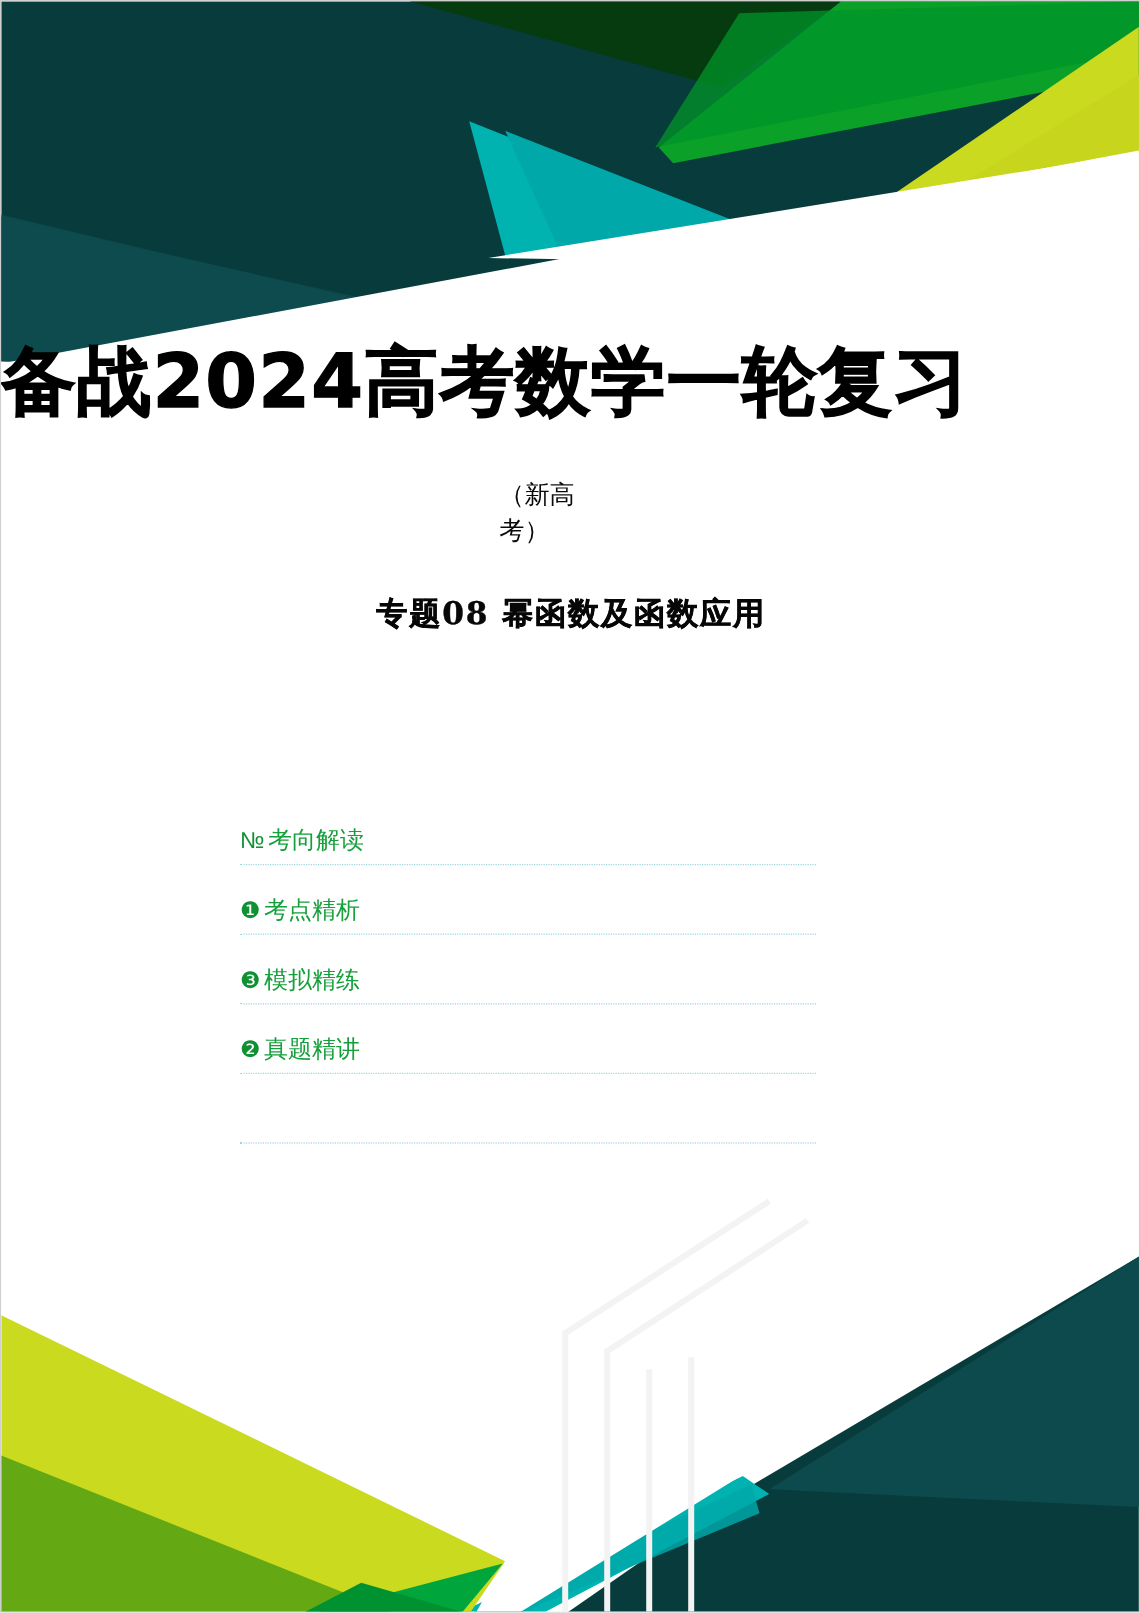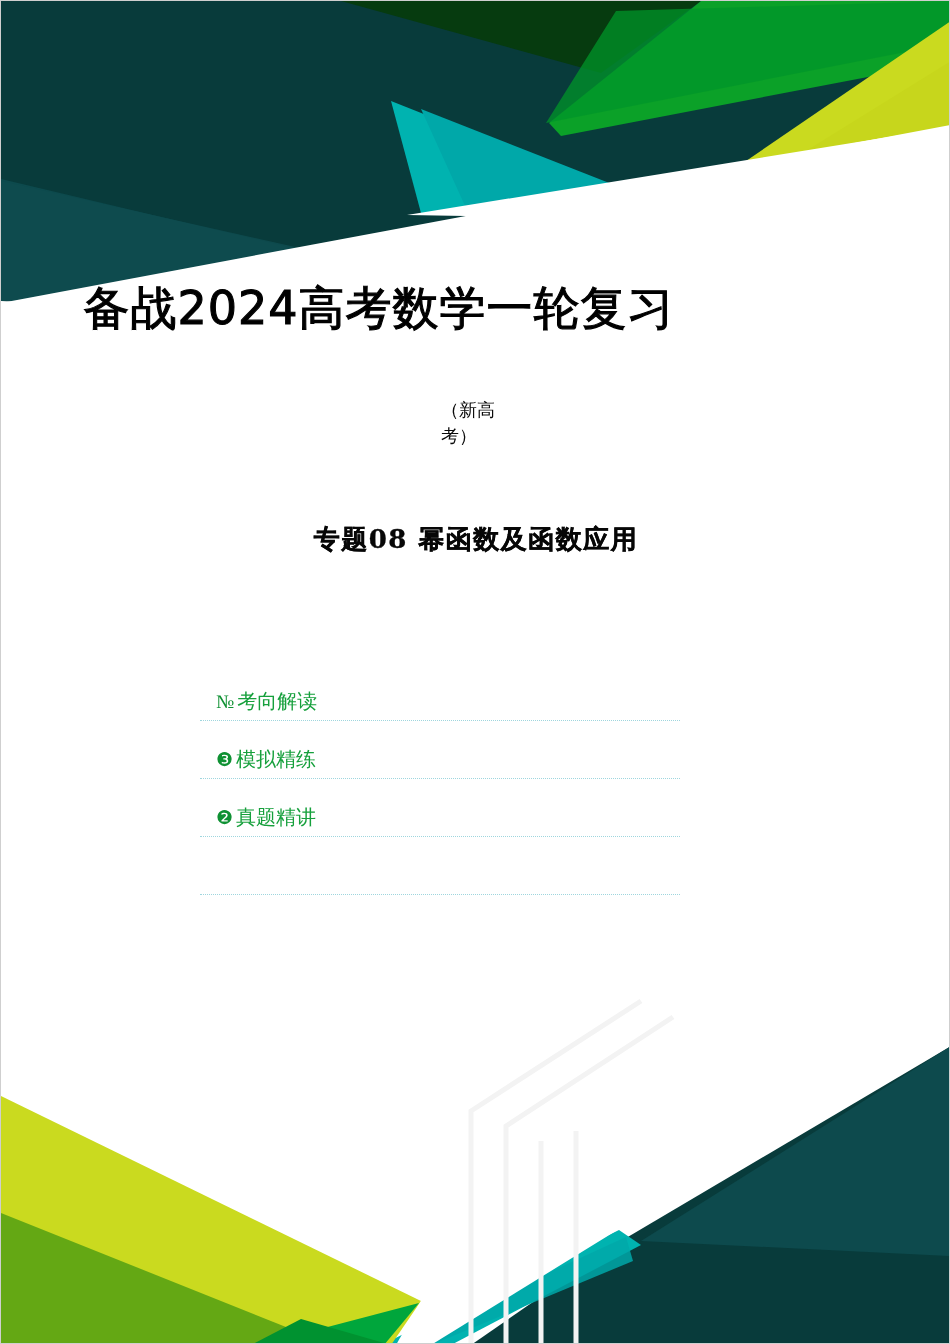--- a/index.html
+++ b/index.html
@@ -36,82 +36,80 @@
   }
 
   
   .main-title {
     position: absolute;
     left: 0;
     top: 282px;
     width: 756px;
     text-align: center;
     font-family: "DejaVu Sans", "Liberation Sans", sans-serif;
-    font-weight: 400;
-    font-size: 46px;
+    font-weight: 700;
+    font-size: 62px;
     letter-spacing: 1px;
     color: #000000;
     line-height: 1.12;
     white-space: nowrap;
     -webkit-text-stroke: 1.1px #000;
   }
 
   
   .subtitle {
     position: absolute;
-    left: 440px;
+    left: 415px;
     top: 396px;
     width: 70px;
     text-align: left;
     font-family: "DejaVu Serif", "Liberation Serif", serif;
-    font-size: 18px;
+    font-size: 21px;
     line-height: 1.45;
     color: #0a0a0a;
     word-break: break-all;
   }
 
   
   .topic-line {
     position: absolute;
     left: 0;
     top: 493px;
     width: 950px;
     text-align: center;
     font-family: "DejaVu Serif", "Liberation Serif", serif;
     font-weight: 700;
     font-size: 26px;
     letter-spacing: 1.5px;
     color: #070707;
     white-space: nowrap;
-    margin-top: 28px;
     -webkit-text-stroke: 0.35px #070707;
   }
 
   
   .toc {
     position: absolute;
     left: 199px;
     top: 662px;
     width: 480px;
   }
   .toc-row {
     position: relative;
     height: 58px;
   }
   .toc-row.blank { height: 58px; }
   .toc-label {
     position: absolute;
     left: 0;
     bottom: 10px;
-    font-family: Liberation Serif, serif;
+    font-family: Liberation Sans, sans-serif;
     font-size: 20px;
     line-height: 1;
     color: #16a03c;
     white-space: nowrap;
-    margin-left: 16px;
   }
   .toc-marker {
     color: #0f9133;
     font-size: 19px;
     padding-right: 3px;
   }
   .toc-rule {
     position: absolute;
     left: 0;
     right: 0;
@@ -241,20 +239,24 @@
 
     <div class="topic-line">专题08 幂函数及函数应用</div>
 
     <div class="toc">
 
       <div class="toc-row">
         <div class="toc-label"><span class="toc-marker">№</span><span>考向解读</span></div>
         <div class="toc-rule"></div>
       </div>
 
+      <div class="toc-row">
+        <div class="toc-label"><span class="toc-marker">❶</span><span>考点精析</span></div>
+        <div class="toc-rule"></div>
+      </div>
 
       <div class="toc-row">
         <div class="toc-label"><span class="toc-marker">❸</span><span>模拟精练</span></div>
         <div class="toc-rule"></div>
       </div>
 
       <div class="toc-row">
         <div class="toc-label"><span class="toc-marker">❷</span><span>真题精讲</span></div>
         <div class="toc-rule"></div>
       </div>

